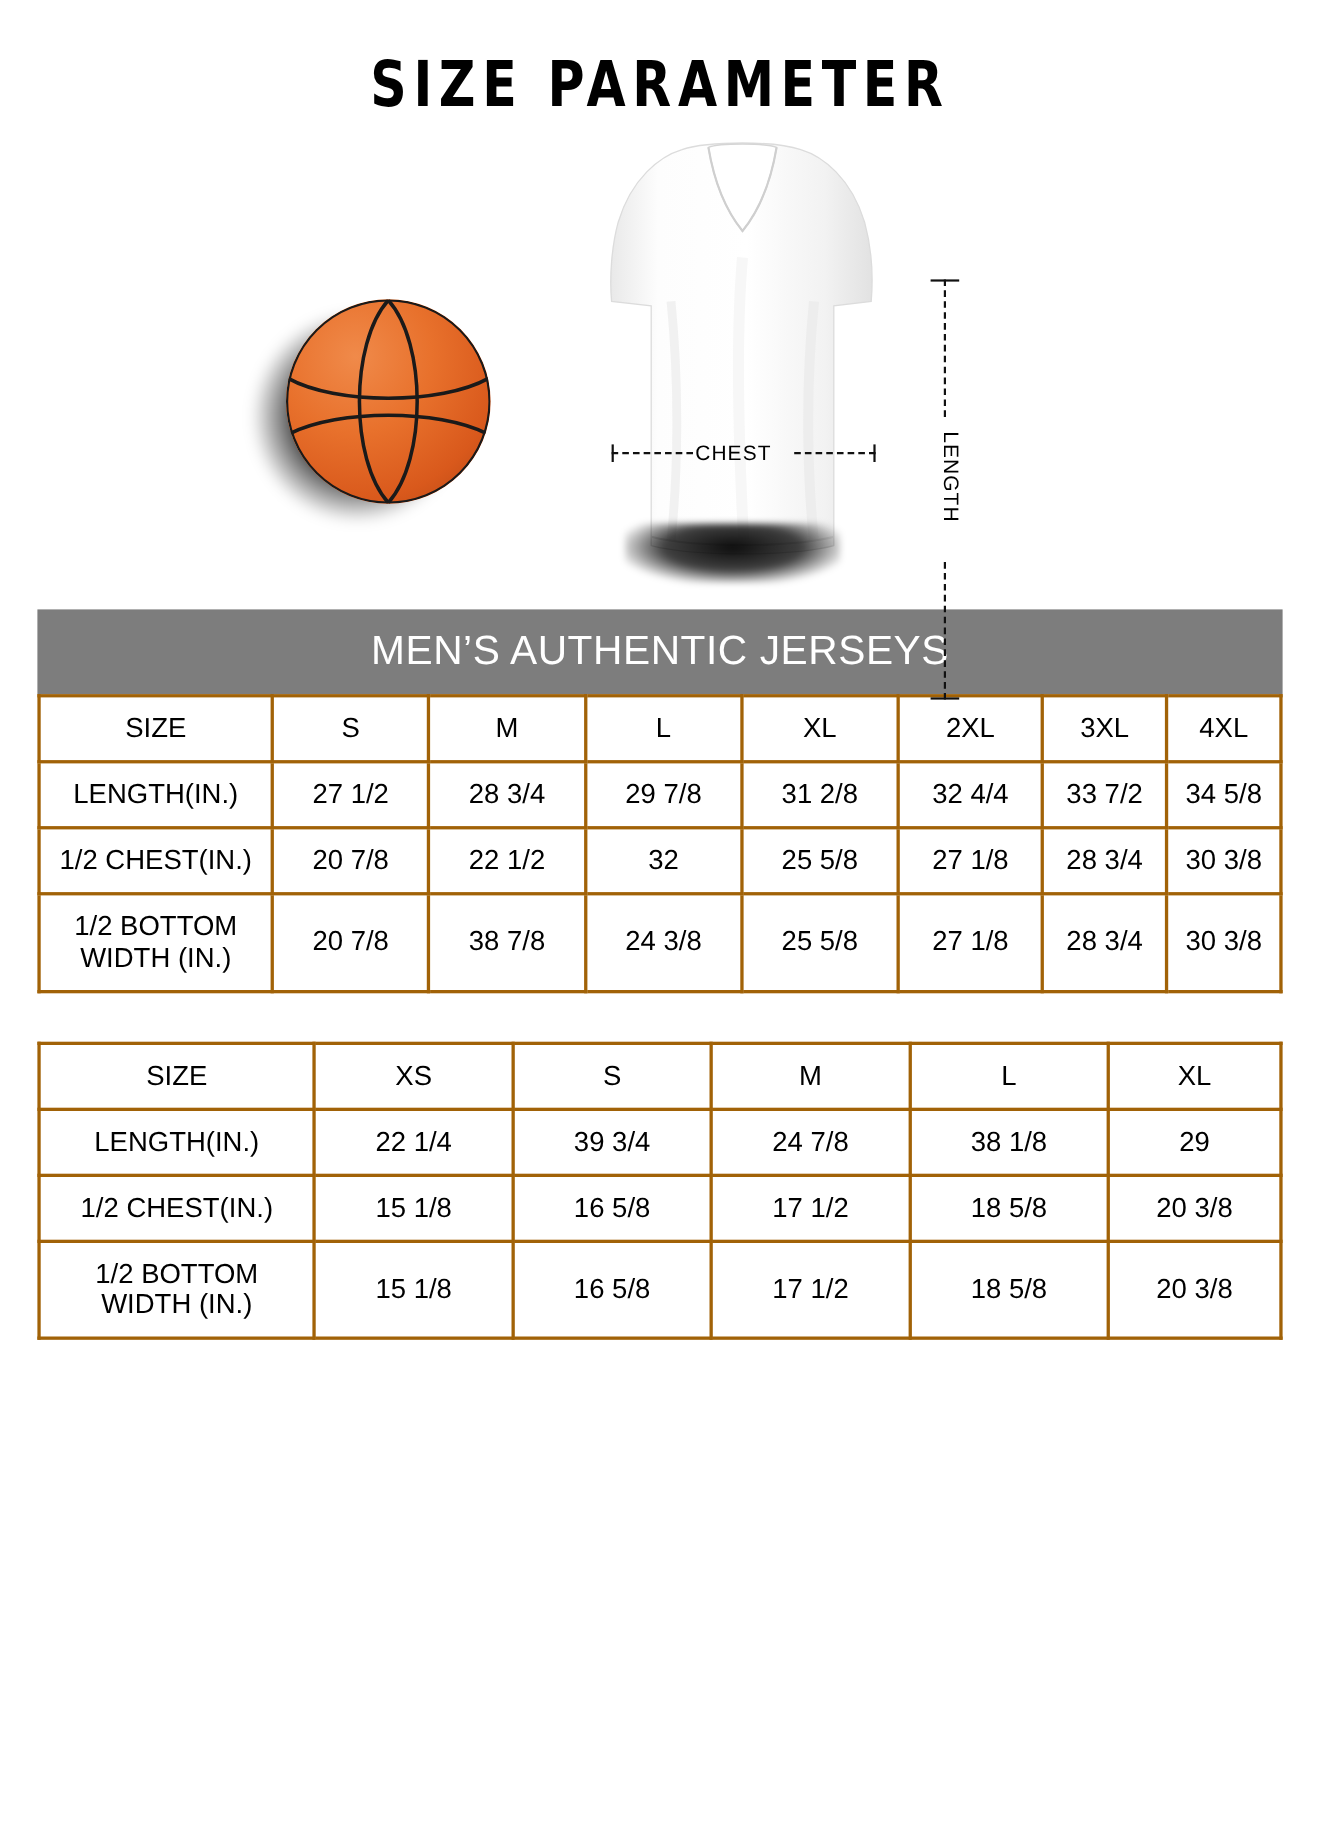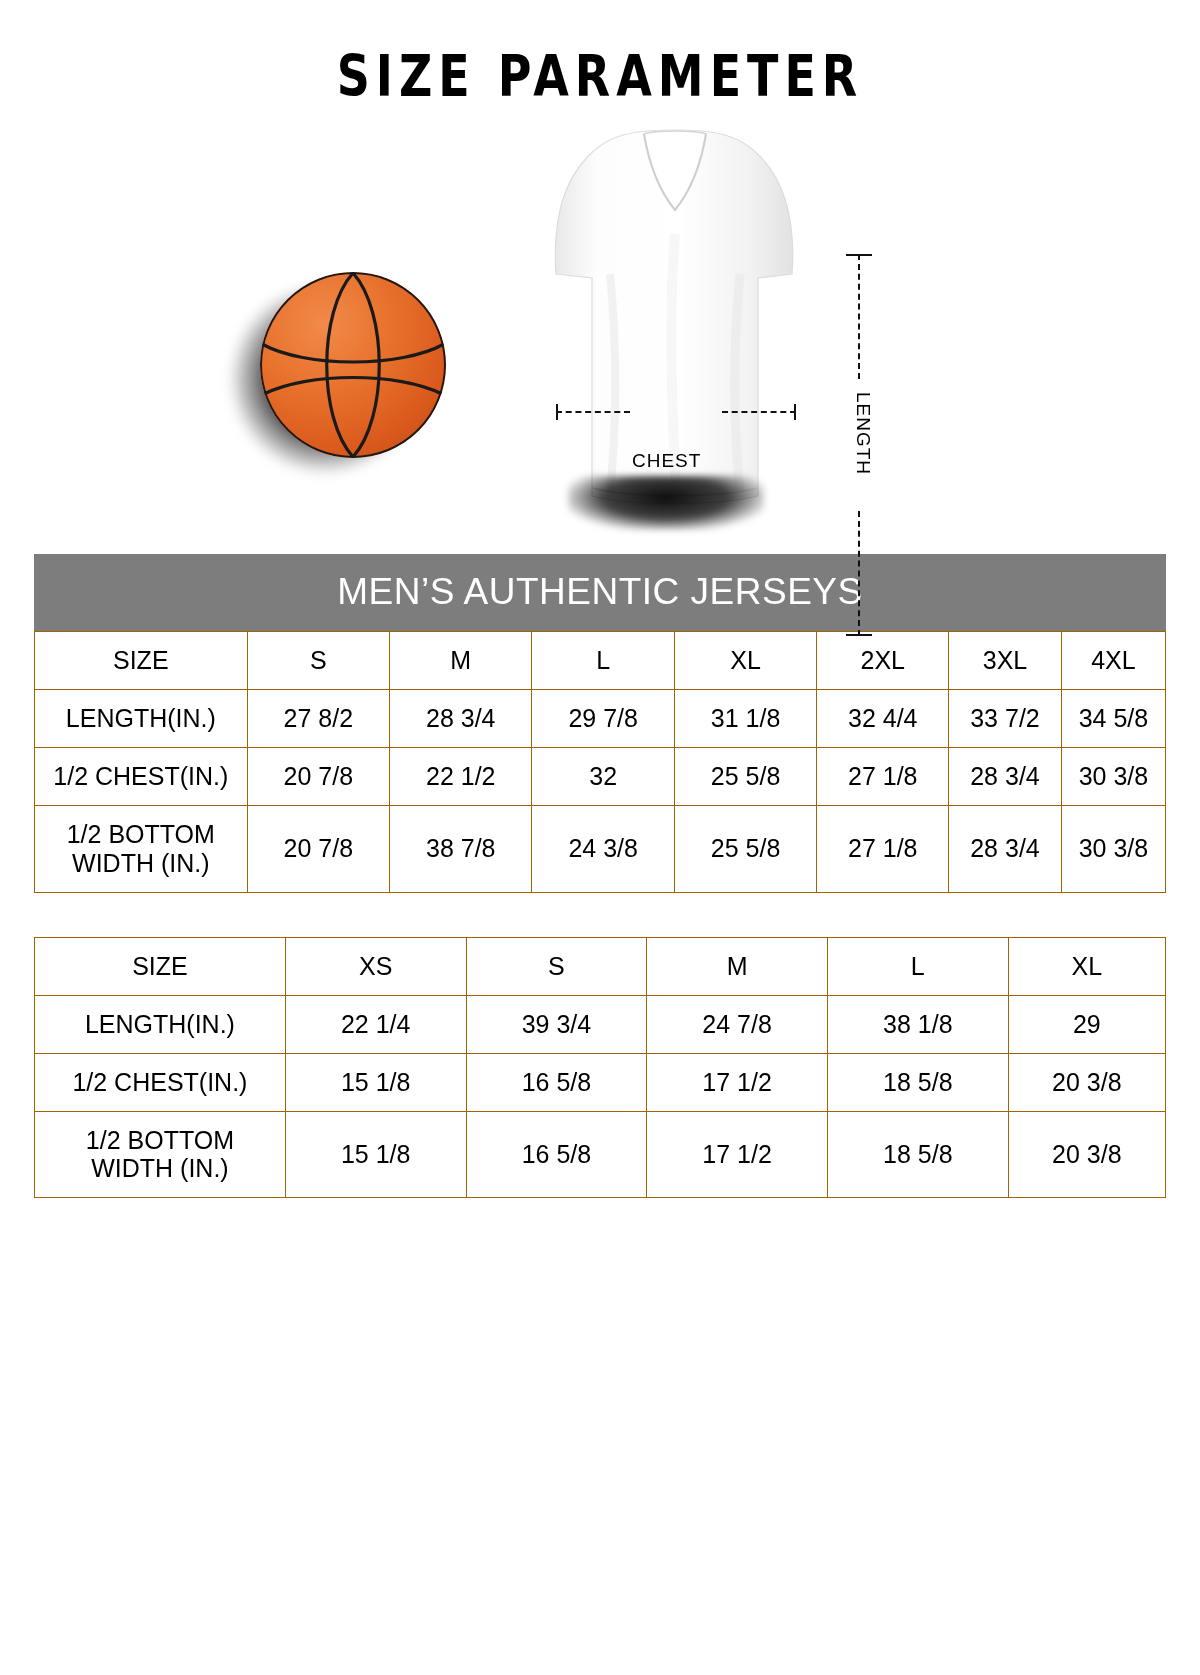--- a/index.html
+++ b/index.html
@@ -108,21 +108,20 @@
   }
   .chest-line .cap.l { left: 0; }
   .chest-line .cap.r { right: 0; }
   .chest-label {
     position: absolute;
     left: 76px;
     top: 0px;
     font-size: 19px;
     letter-spacing: 1px;
     font-family: "Liberation Sans", sans-serif;
-    margin-top: 48px;
   }
 
   
   .length-line {
     position: absolute;
     left: 846px;
     top: 130px;
     width: 40px;
     height: 382px;
   }
@@ -164,21 +163,21 @@
     font-size: 37px;
     letter-spacing: 0.5px;
     padding: 17px 0 18px;
   }
   table {
     border-collapse: collapse;
     width: 100%;
     table-layout: fixed;
   }
   table td {
-    border: 1px solid #a16207;
+    border: 3px solid #a16207;
     text-align: center;
     font-size: 25px;
     padding: 14px 2px;
     white-space: nowrap;
   }
   table td.rowlabel {
     font-size: 25px;
   }
   .two-line {
     line-height: 1.15;
@@ -270,24 +269,24 @@
       <td>S</td>
       <td>M</td>
       <td>L</td>
       <td>XL</td>
       <td>2XL</td>
       <td>3XL</td>
       <td>4XL</td>
     </tr>
     <tr>
       <td class="rowlabel">LENGTH(IN.)</td>
-      <td>27  8/2</td>
+      <td>27  1/2</td>
       <td>28  3/4</td>
       <td>29  7/8</td>
-      <td>31  1/8</td>
+      <td>31  2/8</td>
       <td>32  4/4</td>
       <td>33  7/2</td>
       <td>34  5/8</td>
     </tr>
     <tr>
       <td class="rowlabel">1/2 CHEST(IN.)</td>
       <td>20  7/8</td>
       <td>22  1/2</td>
       <td>32</td>
       <td>25  5/8</td>

